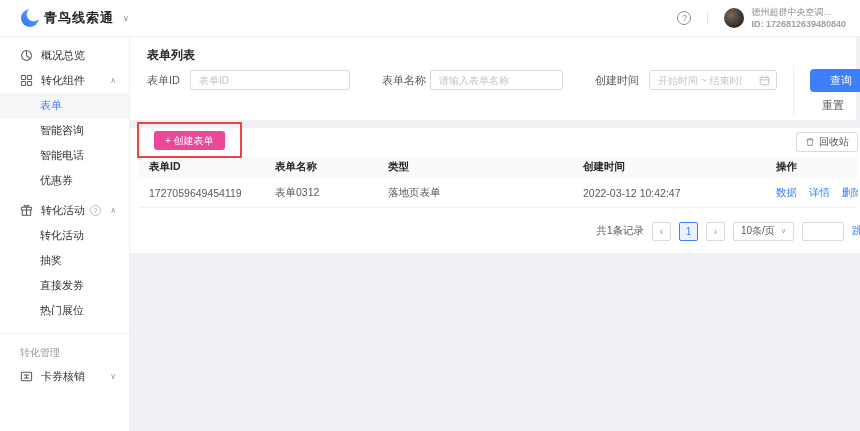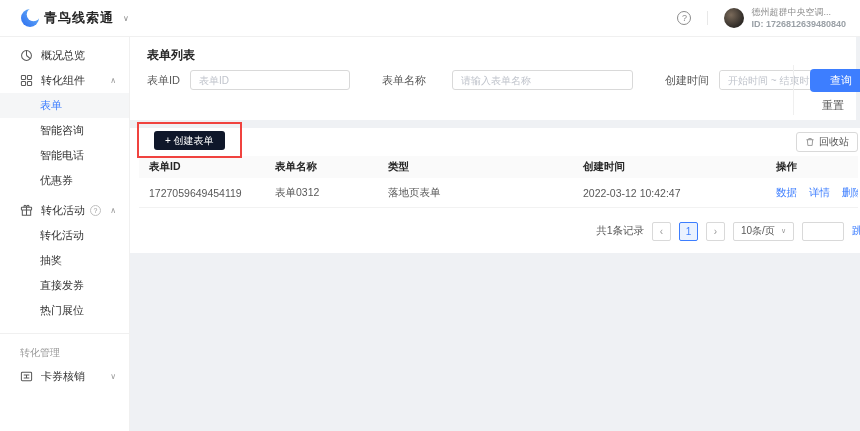--- a/index.html
+++ b/index.html
@@ -62,21 +62,21 @@
   .page-title { position:absolute; left:17px; top:10px; font-size:12px; font-weight:bold; color:#262626; }
   .filter-row { position:absolute; left:17px; top:33px; height:20px; display:flex; align-items:center; }
   .f-label { font-size:11px; color:#595959; }
   .f-input, .date-input input {
     height:20px; border:1px solid #d9d9d9; border-radius:3px;
     padding:0 8px; font-size:10px; color:#595959; outline:none;
     font-family:"Liberation Sans",sans-serif;
   }
   .f-input::placeholder, .date-input input::placeholder { color:#c0c4cc; }
   .w160 { width:160px; margin-left:10px; }
-  .w150 { width:181px; margin-left:26px; }
+  .w150 { width:133px; margin-left:4px; }
   .ml30 { margin-left:32px; }
   .date-input {
     width:128px; margin-left:10px; height:20px;
     border:1px solid #d9d9d9; border-radius:3px;
     display:flex; align-items:center; padding-right:6px; background:#fff;
   }
   .date-input input { border:none; height:18px; width:100px; }
   .cal-icon { display:flex; margin-left:auto; color:#bfbfbf; }
   .filter-vdiv { position:absolute; right:62px; top:28px; height:50px; width:1px; background:#efefef; }
   .search-btn {
@@ -84,21 +84,21 @@
     background:#3d7eff; border:none; border-radius:4px;
     color:#fff; font-size:11px; cursor:pointer; font-family:inherit;
   }
   .reset-btn {
     position:absolute; right:12px; top:61px; background:none; border:none;
     font-size:11px; color:#595959; cursor:pointer; font-family:inherit;
   }
   .list-card { position:absolute; top:91px; left:0; right:0; height:125px; background:#fff; }
   .create-btn {
     position:absolute; left:24px; top:3px; height:19px; padding:0 11px;
-    background:#0f172a; border:none; border-radius:3px;
+    background:#ec4899; border:none; border-radius:3px;
     color:#fff; font-size:10px; cursor:pointer; font-family:inherit;
   }
   .annotation-box {
     position:absolute; left:7px; top:85px; width:105px; height:36px;
     border:2px solid #f0433f; z-index:8; pointer-events:none;
   }
   .recycle-btn {
     position:absolute; right:2px; top:4px; height:20px; padding:0 8px;
     background:#fff; border:1px solid #d9d9d9; border-radius:3px;
     display:flex; align-items:center; gap:4px;

